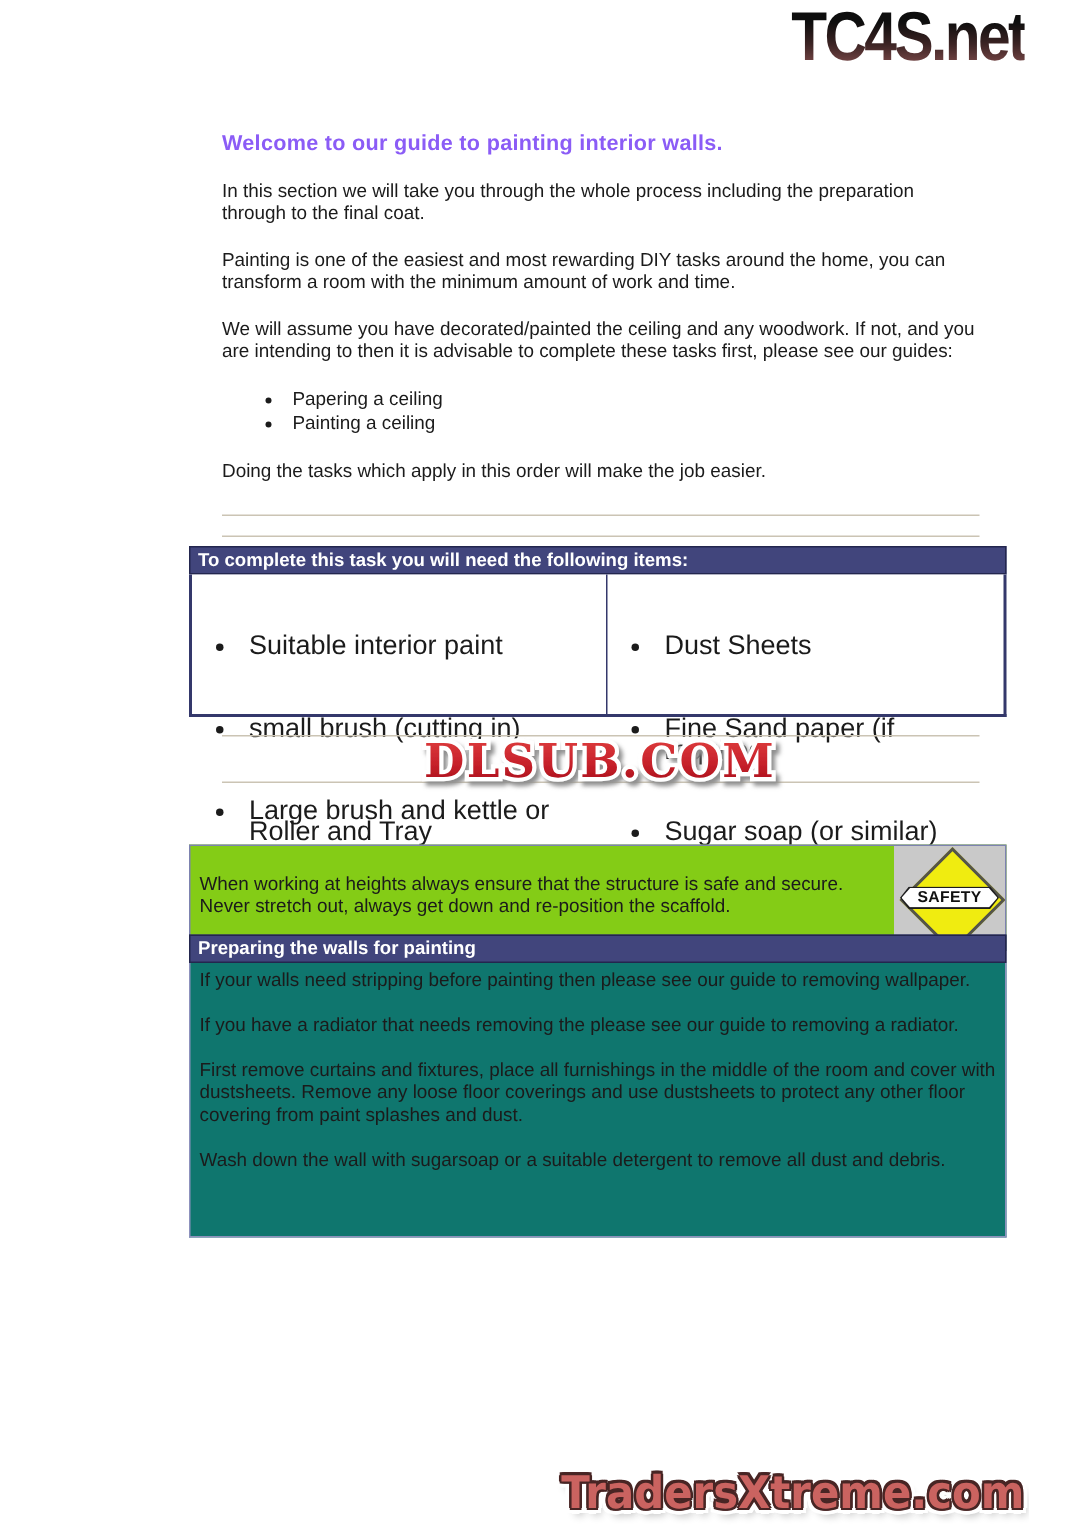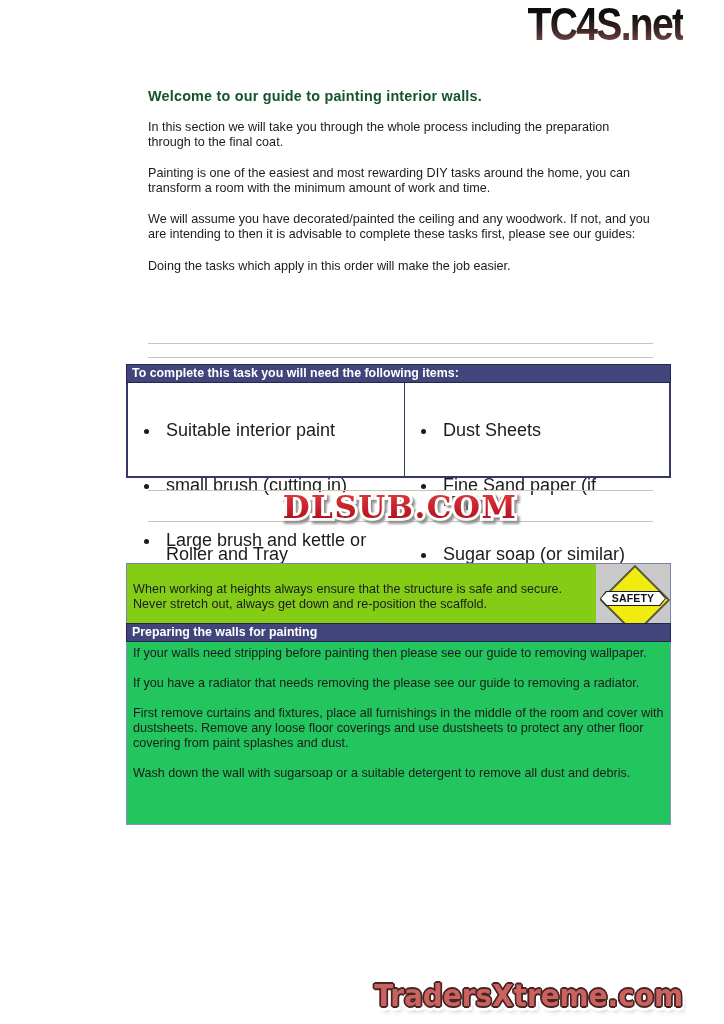--- a/index.html
+++ b/index.html
@@ -14,21 +14,21 @@
     position:absolute; top:1px; right:3px;
     font-weight:bold; font-size:46px; line-height:1.0; letter-spacing:-2px;
     transform:scaleX(0.85); transform-origin:100% 0;
     background:linear-gradient(to bottom, #0e0e0e 30%, #3c2424 62%, #8a5252 100%);
     -webkit-background-clip:text; background-clip:text; color:transparent;
     cursor:pointer;
   }
 
   
   .intro { position:absolute; left:110px; top:88px; width:507px; }
-  .intro h1 { margin:0; font-size:14.4px; letter-spacing:0.2px; color:#14532d; }
+  .intro h1 { margin:0; font-size:14.4px; letter-spacing:0.2px; color:#8b5cf6; }
   .intro p { margin:16px 0 0; font-size:12.6px; line-height:15px; }
   .guides { margin:17px 0 0; padding-left:43px; list-style:disc; }
   .guides li { font-size:12.6px; line-height:15.5px; padding-left:4px; }
   .closing { margin-top:17px !important; }
 
   
   .rule { position:absolute; left:110px; width:505px; height:0; border-top:1px solid #cbc4b4; }
 
   
   .bar {
@@ -69,21 +69,21 @@
   .band-inner {
     position:absolute; left:1px; top:1px; right:1px; bottom:1px; background:#ffffff;
     clip-path:polygon(0 50%, 9% 0, 91% 0, 100% 50%, 91% 100%, 9% 100%);
     text-align:center; font-size:10.5px; font-weight:bold; line-height:13px;
     letter-spacing:0.2px; color:#101010;
   }
 
   
   .prep { position:absolute; left:88px; top:623px; width:545px; }
   .prep-body {
-    box-sizing:border-box; border:1px solid #8d91bd; border-top:none; background:#22c55e;
+    box-sizing:border-box; border:1px solid #8d91bd; border-top:none; background:#0f766e;
     height:183px; padding:4px 6px 6px 6px; overflow:hidden;
   }
   .prep-body p { margin:0 0 15px; font-size:12.6px; line-height:15px; }
   .prep-body p:last-child { margin-bottom:0; }
 
   
   .traders {
     position:absolute; top:979px; right:3px;
     font-family:"DejaVu Sans", sans-serif; font-weight:bold; font-size:30px; line-height:1.1;
     transform:scaleX(0.93); transform-origin:100% 0;
@@ -103,20 +103,24 @@
 
 <div class="page">
 
   <div class="tc4s">TC4S.net</div>
 
   <div class="intro">
     <h1>Welcome to our guide to painting interior walls.</h1>
     <p>In this section we will take you through the whole process including the preparation through to the final coat.</p>
     <p>Painting is one of the easiest and most rewarding DIY tasks around the home, you can transform a room with the minimum amount of work and time.</p>
     <p>We will assume you have decorated/painted the ceiling and any woodwork. If not, and you are intending to then it is advisable to complete these tasks first, please see our guides:</p>
+    <ul class="guides">
+      <li>Papering a ceiling</li>
+      <li>Painting a ceiling</li>
+    </ul>
     <p class="closing">Doing the tasks which apply in this order will make the job easier.</p>
   </div>
 
   <div class="rule" style="top:343px;"></div>
   <div class="rule" style="top:357px;"></div>
 
   <div class="items-table">
     <div class="bar">To complete this task you will need the following items:</div>
     <div class="items-body">
       <div class="cell-left">

